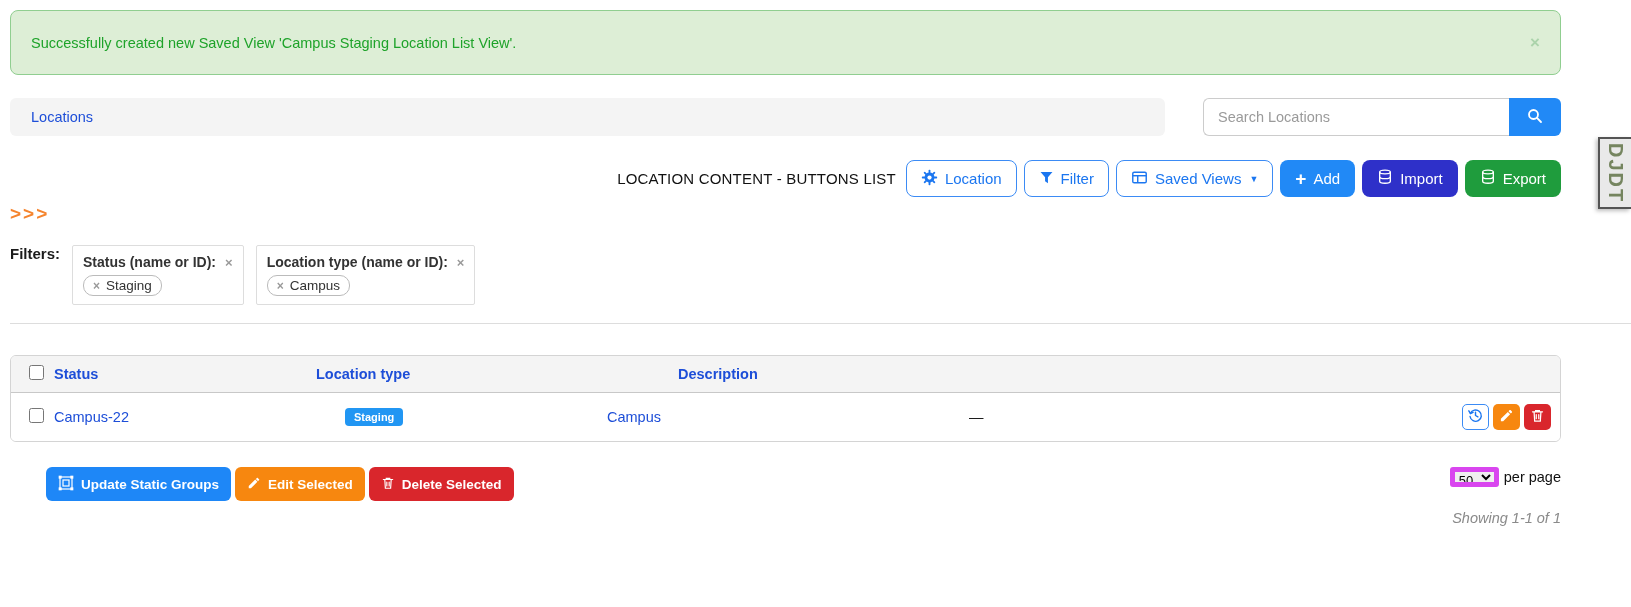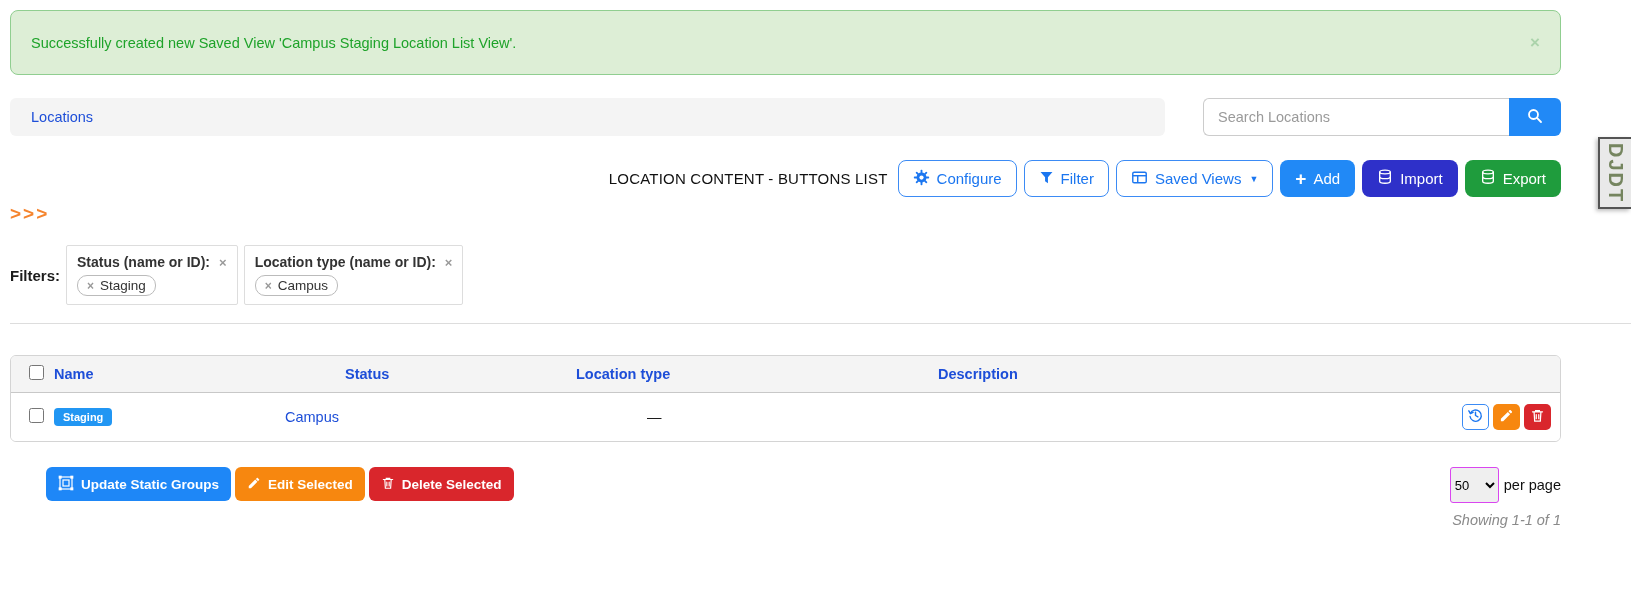--- a/index.html
+++ b/index.html
@@ -63,42 +63,42 @@
     writing-mode:vertical-rl; font-weight:bold; font-size:20px;
     color:#75855f; letter-spacing:2px; line-height:1;
   }
 
   
   .title-row { margin-top:2px; display:flex; align-items:center; height:30px; }
   .chevrons { color:#f5842d; font-size:19px; font-weight:600; letter-spacing:2px; margin-right:14px; }
   .page-title { font-size:22px; font-weight:bold; color:#1c1c1c; }
 
   
-  .filters { margin-top:16px; display:flex; align-items:center; gap:6px; }
+  .filters { margin-top:16px; display:flex; gap:12px; }
   .filters-label { font-weight:bold; font-size:15px; }
   .filter-card {
     border:1px solid #ddd; border-radius:2px; padding:8px 10px; height:60px;
     display:flex; flex-direction:column; justify-content:space-between;
   }
   .filter-field { display:flex; align-items:center; gap:9px; font-weight:bold; font-size:14px; color:#333; }
   .filter-x { color:#999; font-weight:bold; font-size:13px; cursor:pointer; }
   .chip {
     align-self:flex-start; border:1px solid #bbb; border-radius:10px; padding:2px 9px;
     font-size:13.5px; color:#333; display:flex; align-items:center; gap:6px;
   }
   .chip .filter-x { font-size:12px; }
 
   hr.rule { border:0; border-top:1px solid #ddd; margin:18px -70px 0 0; }
 
   
   .table-card { margin-top:31px; border:1px solid #d4d4d4; border-radius:6px; overflow:hidden; }
   .t-head { display:flex; align-items:center; height:37px; background:#f4f4f4; border-bottom:1px solid #c8c8c8; font-weight:bold; }
   .t-row  { display:flex; align-items:center; height:48px; background:#fff; }
   .col-check { width:43px; padding-left:18px; }
-  .col-name { width:291px; } .col-status { width:231px; } .col-type { width:362px; }
+  .col-name { width:291px; } .col-status { width:231px; } .col-type { width:362px;margin-left:31px; }
   .col-desc { flex:1; }
   .col-actions { width:132px; display:flex; justify-content:flex-end; gap:4px; padding-right:9px; }
   .t-head .link { font-weight:bold; }
   input[type="checkbox"] { width:15px; height:15px; margin:0; }
   .badge {
     display:inline-block; background:#2196f3; color:#fff; font-size:11px; font-weight:bold;
     padding:3px 9px; border-radius:4px; cursor:pointer;
   }
   .icon-btn {
     width:27px; height:26px; border-radius:5px; display:flex; align-items:center; justify-content:center;
@@ -113,21 +113,21 @@
   .bulk { display:flex; gap:4px;margin-left:36px; }
   .btn-sm {
     height:34px; display:inline-flex; align-items:center; gap:7px; padding:0 12px;
     border:none; border-radius:6px; color:#fff; font-size:13.5px; font-weight:600;
     font-family:inherit; cursor:pointer; white-space:nowrap;
   }
   .btn-update { background:#1e87f7; }
   .btn-editsel { background:#f7870f; }
   .btn-delsel { background:#d9262c; }
   .pagination { margin-left:auto; display:flex; align-items:center; gap:5px; }
-  .pagination select { width:49px; height:36px; font-size:13px; font-family:inherit; border:1px solid #d946ef; border-radius:3px; }
+  .pagination select { width:49px; height:20px; font-size:13px; font-family:inherit; border:5px solid #d946ef; border-radius:3px; }
   .per-page { font-size:14.5px; color:#111; }
   .showing { margin-top:9px; text-align:right; color:#8a8a8a; font-size:14.5px;font-style:italic; }
 </style>
 </head>
 <body>
 
 <div class="main">
 
   <div class="alert">
     <span>Successfully created new Saved View 'Campus Staging Location List View'.</span>
@@ -164,21 +164,21 @@
               <rect x="17.8" y="10.7" width="5" height="2.6" rx="1"></rect>
               <rect x="10.7" y="1.2" width="2.6" height="5" rx="1" transform="rotate(45 12 12)"></rect>
               <rect x="10.7" y="17.8" width="2.6" height="5" rx="1" transform="rotate(45 12 12)"></rect>
               <rect x="1.2" y="10.7" width="5" height="2.6" rx="1" transform="rotate(45 12 12)"></rect>
               <rect x="17.8" y="10.7" width="5" height="2.6" rx="1" transform="rotate(45 12 12)"></rect>
               <circle cx="12" cy="12" r="7"></circle>
             </g>
             <circle cx="12" cy="12" r="3" fill="#fff"></circle>
           </svg>
       </span>
-      <span>Configure</span>
+      <span>Location</span>
     </button>
 
     <button class="btn btn-outline">
       <span>
         <svg viewBox="0 0 24 24" width="15" height="15" fill="currentColor">
             <path d="M2.5 3h19l-7.2 8.5V21l-4.6-3v-6.5L2.5 3z"></path>
           </svg>
       </span>
       <span>Filter</span>
     </button>
@@ -251,29 +251,29 @@
         <span>Campus</span>
       </div>
     </div>
   </div>
 
   <hr class="rule">
 
   <div class="table-card">
     <div class="t-head">
       <div class="col-check"><input type="checkbox" style=""></div>
-      <div class="col-name"><a class="link">Name</a></div>
       <div class="col-status"><a class="link">Status</a></div>
       <div class="col-type"><a class="link">Location type</a></div>
       <div class="col-desc"><a class="link">Description</a></div>
       <div class="col-actions"></div>
     </div>
 
     <div class="t-row">
       <div class="col-check"><input type="checkbox" style=""></div>
+      <div class="col-name"><a class="link">Campus-22</a></div>
       <div class="col-status"><span class="badge">Staging</span></div>
       <div class="col-type"><a class="link">Campus</a></div>
       <div class="col-desc"><span>—</span></div>
       <div class="col-actions">
         <span class="icon-btn changelog">
           <span>
             <svg viewBox="0 0 24 24" width="17" height="17" fill="none" stroke="currentColor" stroke-width="2" stroke-linecap="round" stroke-linejoin="round">
                 <path d="M4.8 9.2a8 8 0 1 1-.5 4.2"></path>
                 <polyline points="2.6,5.4 4.8,9.2 8.6,7.6"></polyline>
                 <polyline points="12,7.5 12,12 15.4,13.9"></polyline>

